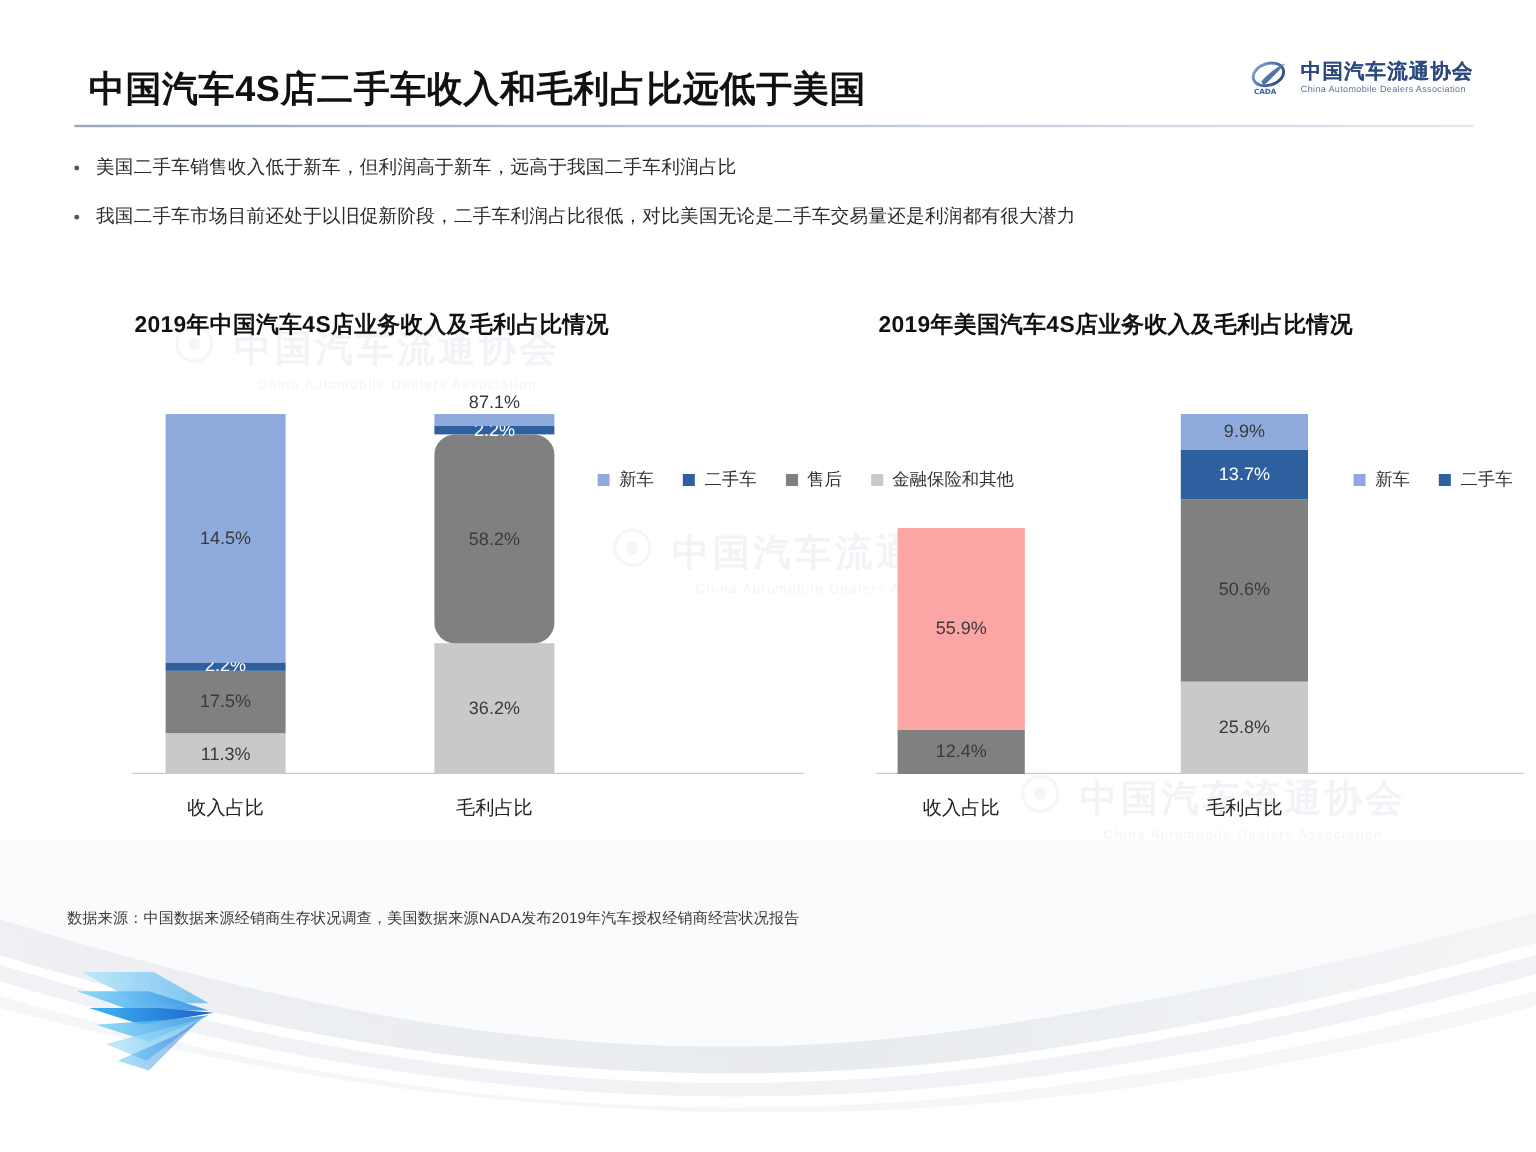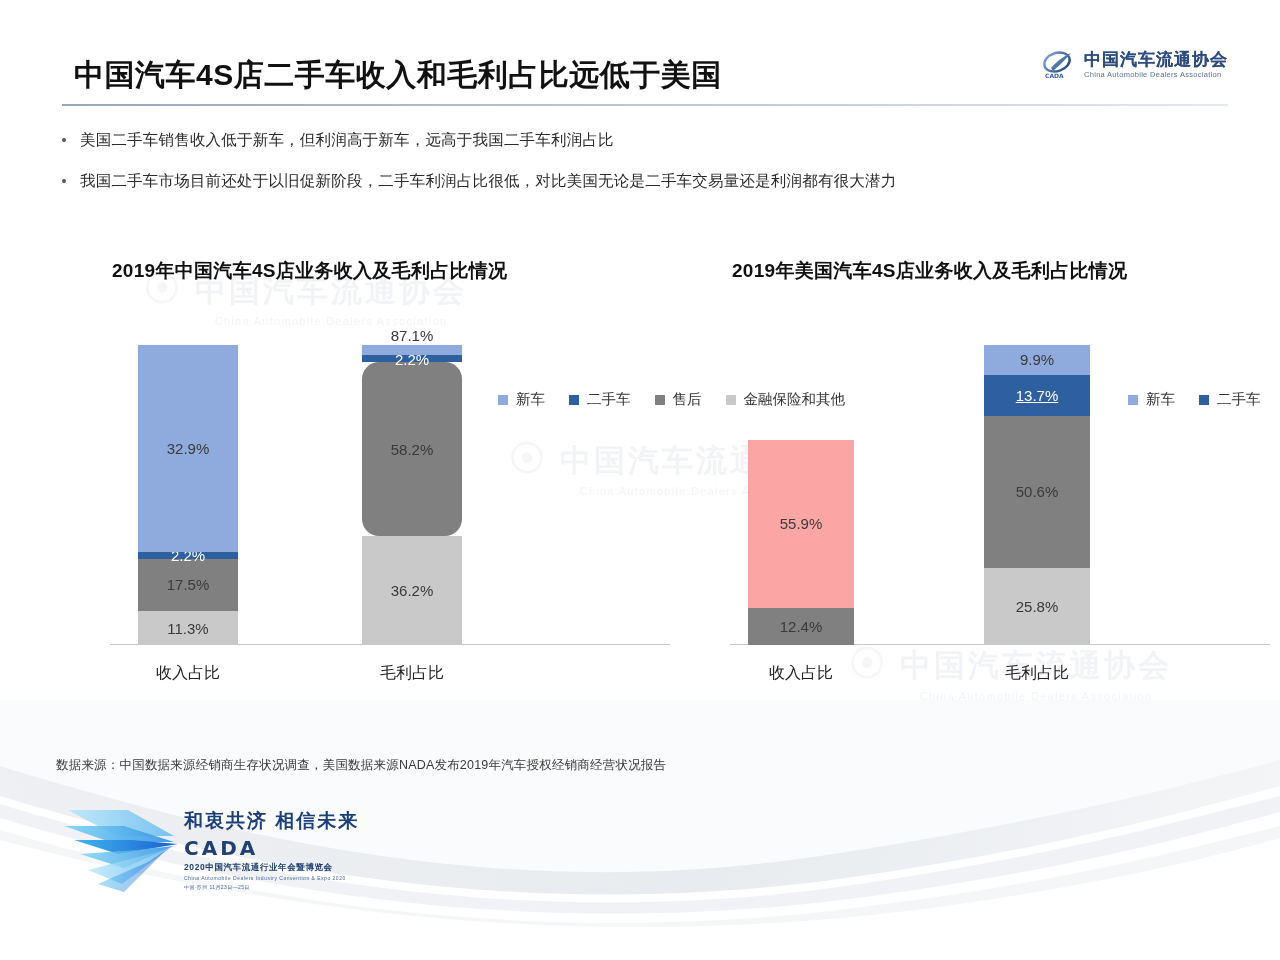--- a/index.html
+++ b/index.html
@@ -206,21 +206,21 @@
             <div class="seg" style="background: rgb(201, 201, 201); height: 33.9px;">
               <span class="seg-label" style="color: rgb(58, 58, 58);">11.3%</span>
             </div>
             <div class="seg" style="background: rgb(128, 128, 128); height: 52.5px;">
               <span class="seg-label" style="color: rgb(58, 58, 58);">17.5%</span>
             </div>
             <div class="seg" style="background: rgb(46, 95, 158); height: 6.6px;">
               <span class="outside-label" style="color: rgb(255, 255, 255); transform: translate(-50%, -50%); top: 50%;">2.2%</span>
             </div>
             <div class="seg" style="background: rgb(143, 170, 220); height: 207px;">
-              <span class="seg-label" style="color: rgb(58, 58, 58);">32.9%</span>
+              <span class="seg-label" style="color: rgb(58, 58, 58);">14.5%</span>
             </div>
             <span class="x-label">收入占比</span>
           </div>
         </div>
       <div class="bar-group" id="cn-g1" style="left:262px;">
           <div class="bar">
             <div class="seg" style="background: rgb(201, 201, 201); height: 108.6px;">
               <span class="seg-label" style="color: rgb(58, 58, 58);">36.2%</span>
             </div>
             <div class="seg" style="background: rgb(128, 128, 128); height: 174.6px; border-radius: 17px;">
@@ -273,21 +273,21 @@
         </div>
       <div class="bar-group" id="us-g1" style="left:264px;width:106px;">
           <div class="bar">
             <div class="seg" style="background: rgb(201, 201, 201); height: 77.4px;">
               <span class="seg-label" style="color: rgb(58, 58, 58);">25.8%</span>
             </div>
             <div class="seg" style="background: rgb(128, 128, 128); height: 151.8px;">
               <span class="seg-label" style="color: rgb(58, 58, 58);">50.6%</span>
             </div>
             <div class="seg" style="background: rgb(46, 95, 158); height: 41.1px;">
-              <span class="seg-label" style="color: rgb(255, 255, 255); text-decoration: underline;">13.7%</span>
+              <span class="seg-label" style="color: rgb(255, 255, 255);">13.7%</span>
             </div>
             <div class="seg" style="background: rgb(143, 170, 220); height: 29.7px;">
               <span class="seg-label" style="color: rgb(58, 58, 58);">9.9%</span>
             </div>
             <span class="x-label">毛利占比</span>
           </div>
         </div>
     </div>
     <div class="legend" id="legend-us">
         <div class="legend-item">
@@ -329,22 +329,15 @@
           </linearGradient>
         </defs>
         <path d="M6,18 L66,18 L112,44 L54,44 Z" fill="url(#eb3)" opacity="0.85"></path>
         <path d="M2,34 L62,34 L112,50 L48,50 Z" fill="url(#eb2)" opacity="0.9"></path>
         <path d="M12,48 L70,48 L116,52 L56,62 Z" fill="url(#eb1)"></path>
         <path d="M18,62 L74,58 L112,54 L62,76 Z" fill="url(#eb2)" opacity="0.85"></path>
         <path d="M26,78 L80,64 L108,56 L60,92 Z" fill="url(#eb3)" opacity="0.8"></path>
         <path d="M36,92 L86,70 L104,58 L62,100 Z" fill="url(#eb1)" opacity="0.45"></path>
       </svg>
     </div>
-    <div class="event-text">
-      <span class="event-slogan">和衷共济  相信未来</span>
-      <span class="event-cada">CADA</span>
-      <span class="event-sub1">2020中国汽车流通行业年会暨博览会</span>
-      <span class="event-sub2">China Automobile Dealers Industry Convention &amp; Expo 2020</span>
-      <span class="event-sub3">中国·苏州  11月23日—25日</span>
-    </div>
   </div>
 
 </div>
 
 </body></html>

